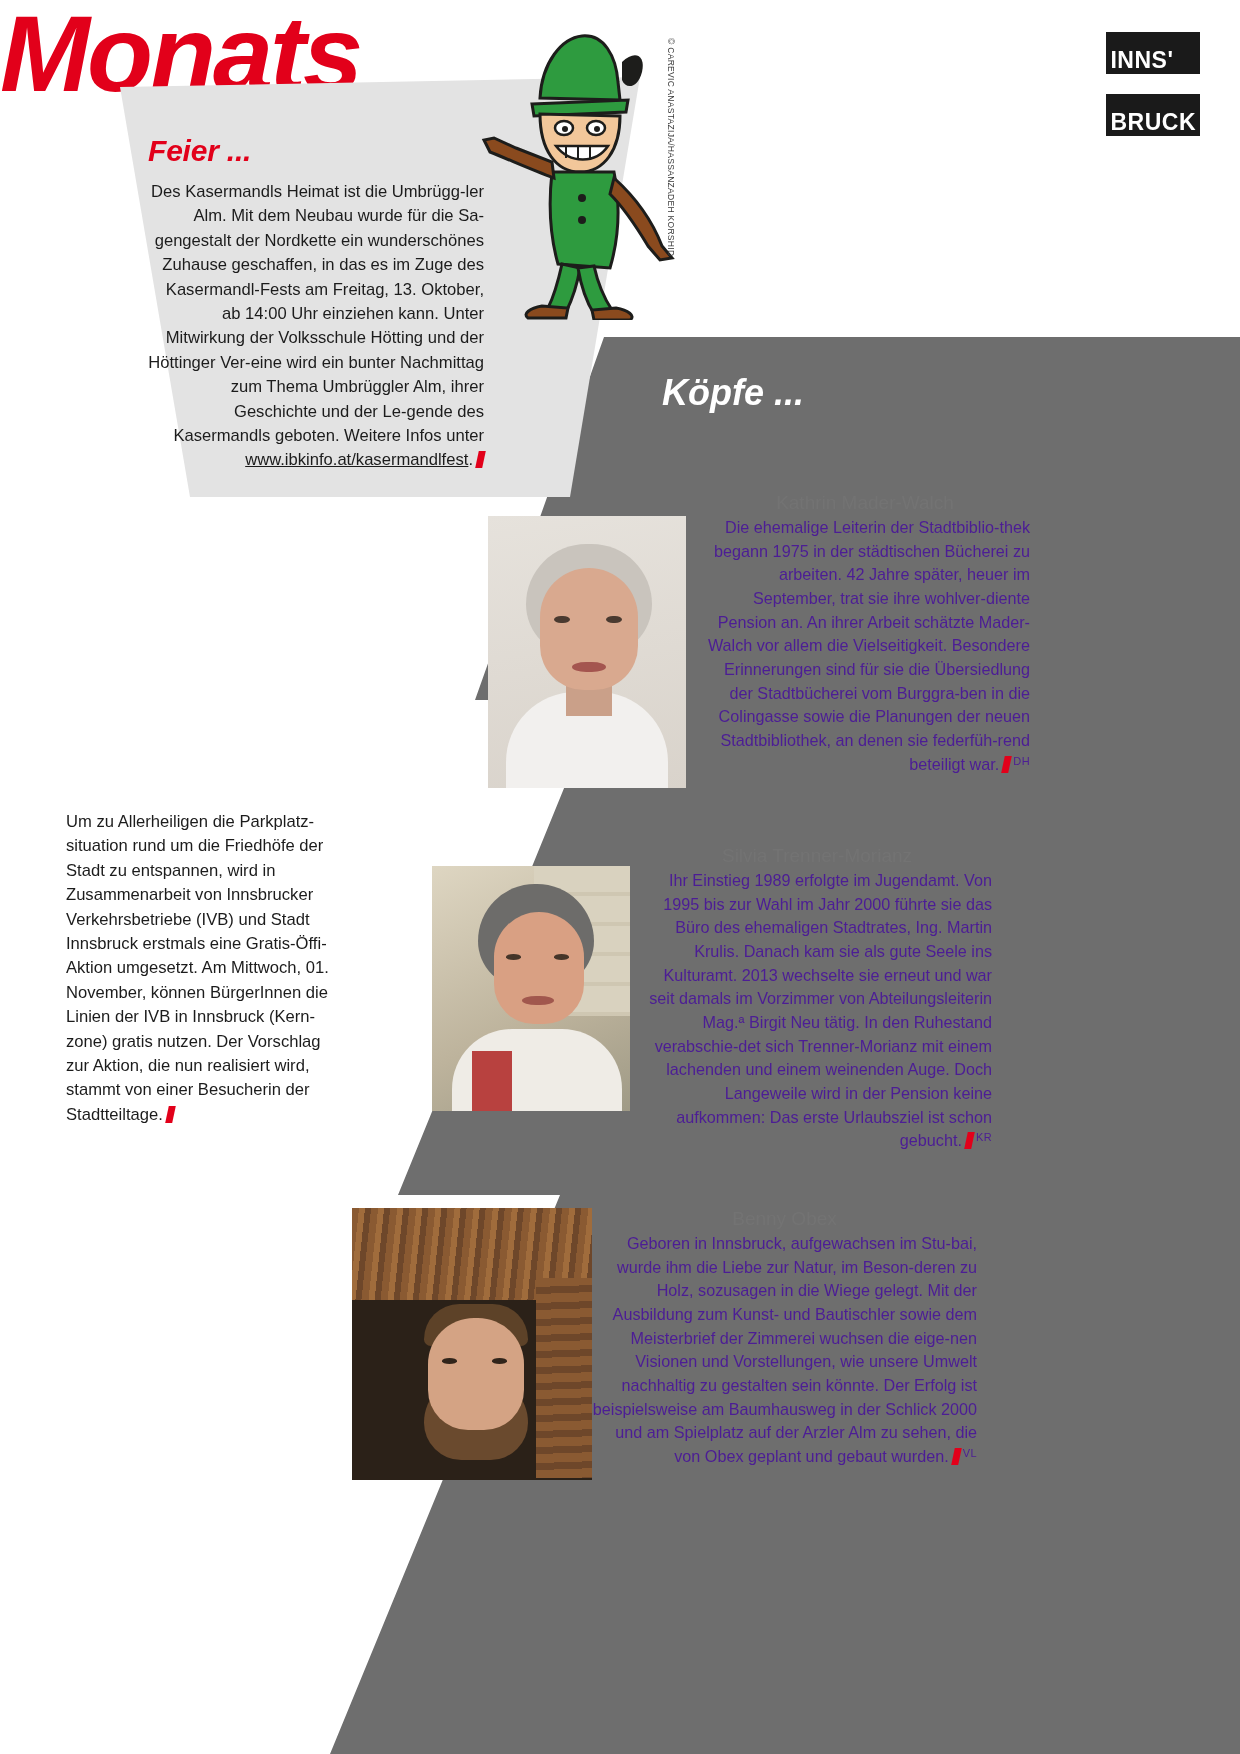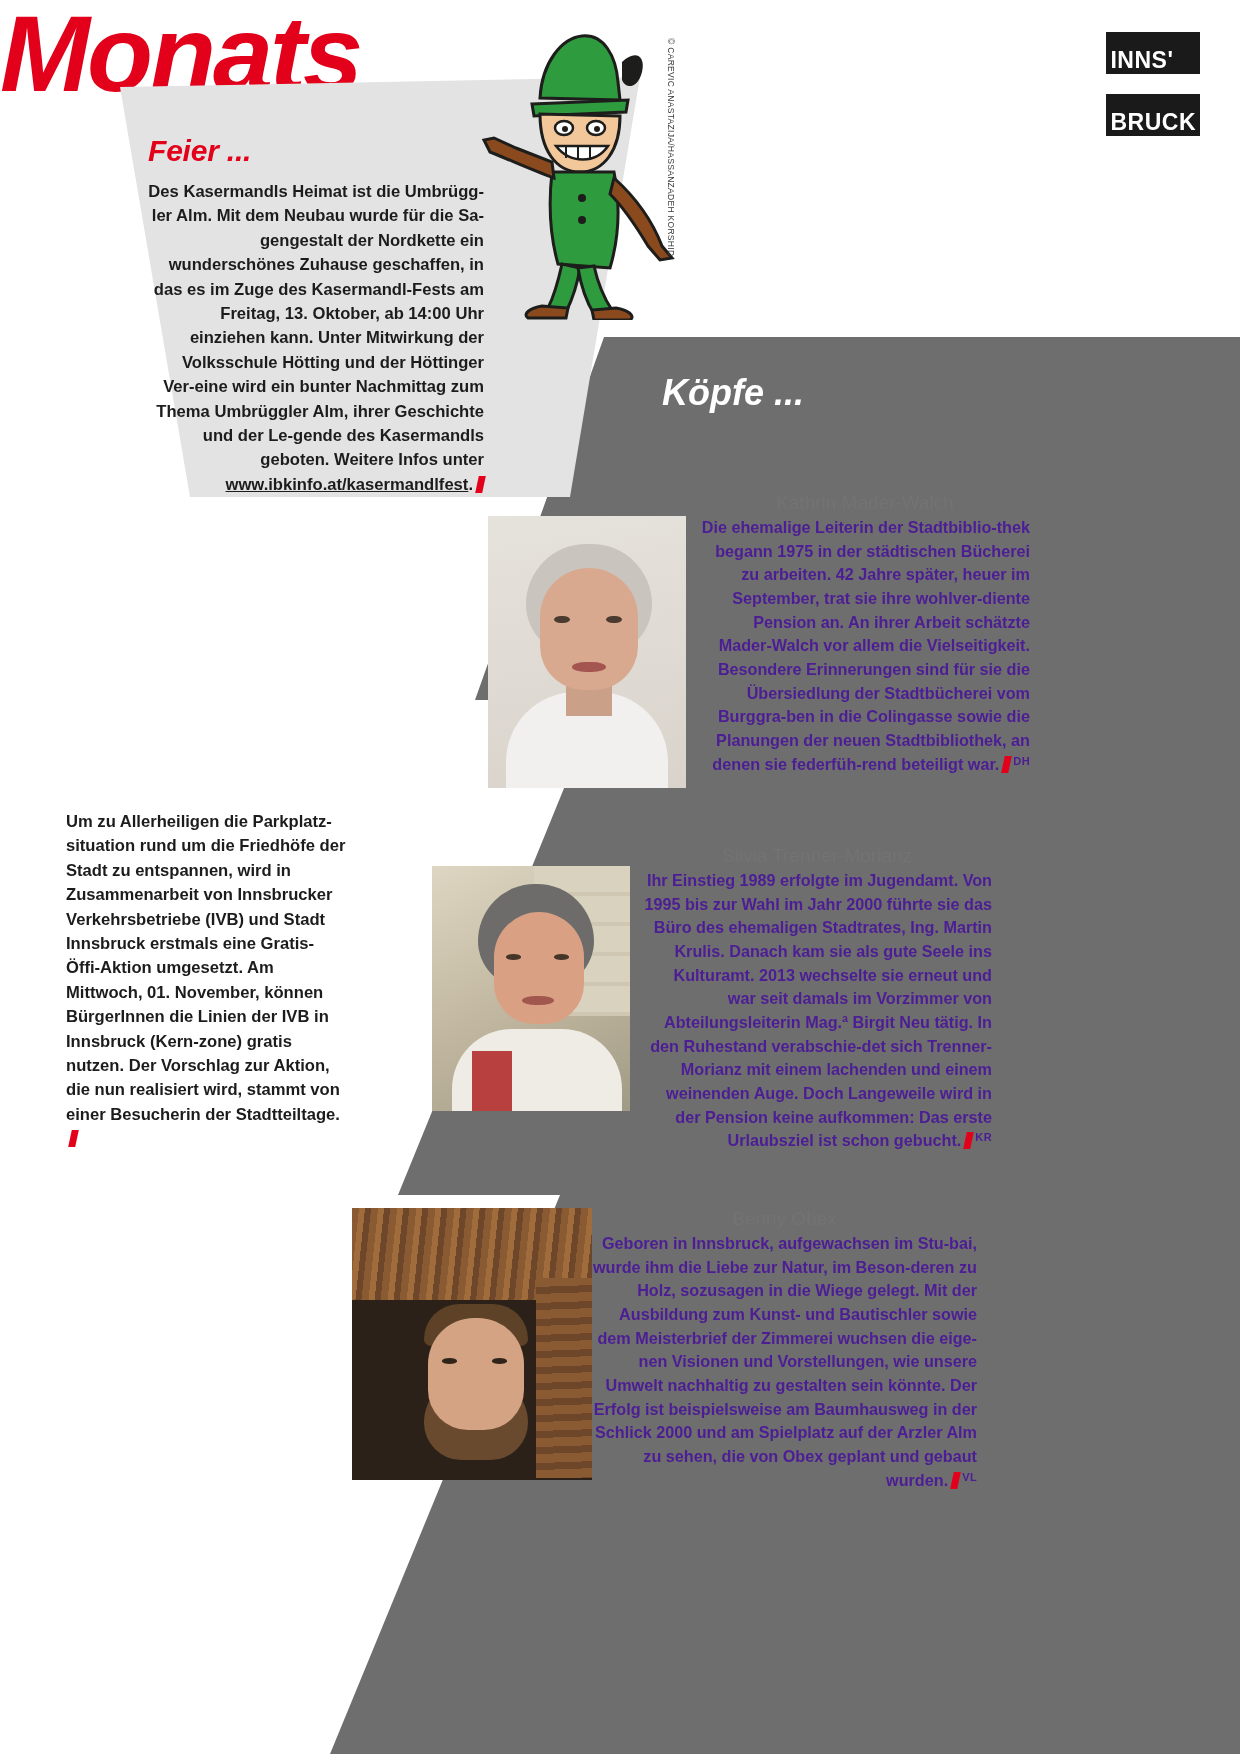--- a/index.html
+++ b/index.html
@@ -76,21 +76,20 @@
     font-size: 36px;
     font-style: italic;
     font-weight: bold;
     color: #ffffff;
   }
 
   .body-text {
     font-size: 16.6px;
     line-height: 1.47;
     color: #1c1c1c;
-    font-weight: bold;
   }
   .body-text.right  { text-align: right; }
   .body-text.white  { color: #4c1d95; }
 
   .body-text a {
     color: inherit;
     text-decoration: underline;
   }
 
   

